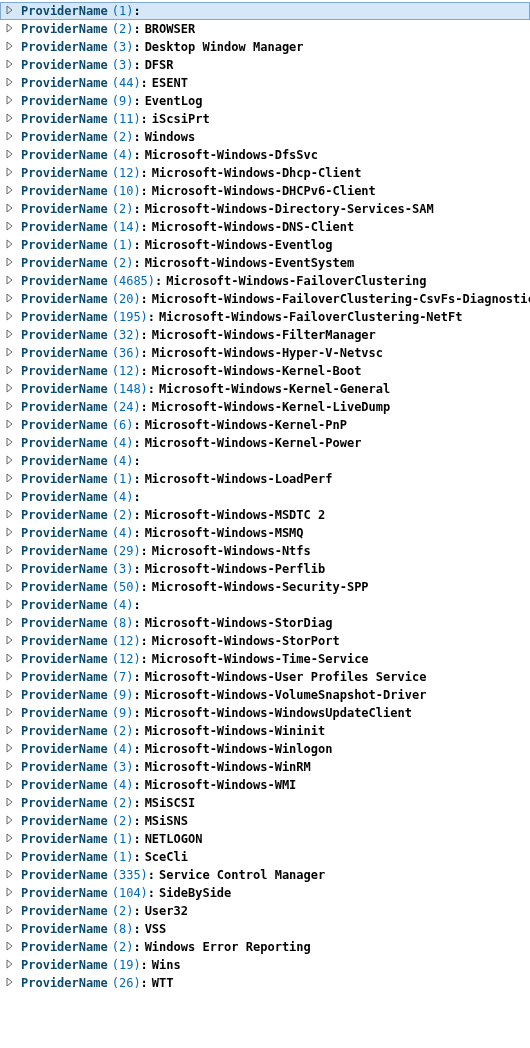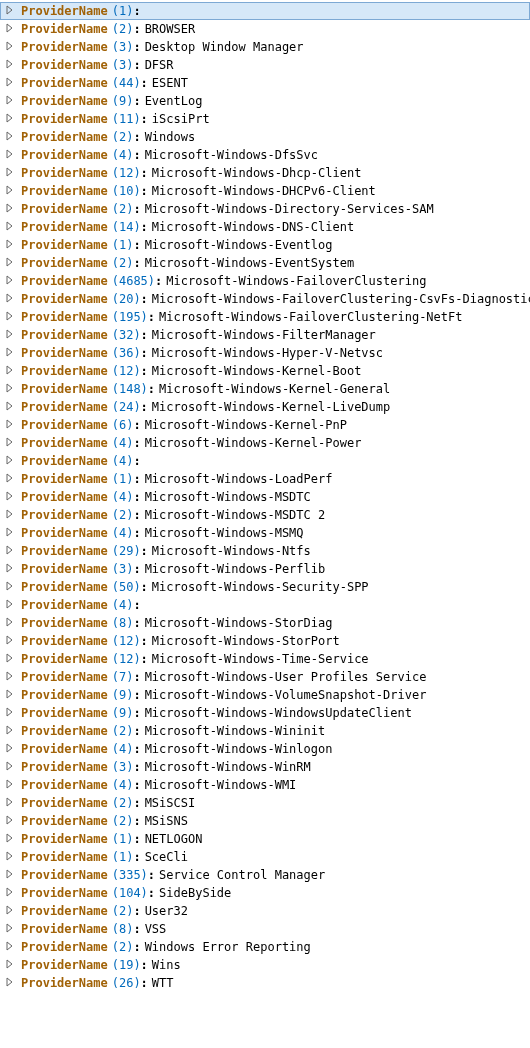--- a/index.html
+++ b/index.html
@@ -33,34 +33,34 @@
     height: 12px;
     margin-right: 4px;
     display: inline-block;
     flex-shrink: 0;
   }
   .expander svg {
     display: block;
   }
   .label {
     font-weight: bold;
-    color: #a16207;
+    color: #0c4a6e;
   }
   .count {
     color: #006abc;
     font-weight: normal;
     margin-left: 4px;
   }
   .sep {
     color: #000;
     font-weight: bold;
   }
   .value {
     color: #000;
-    font-weight: normal;
+    font-weight: bold;
     margin-left: 4px;
   }
 </style>
 </head>
 <body>
 
 <div class="tree" id="tree-root">
     <div class="row selected">
       <span class="expander">
         <svg width="10" height="10" viewBox="0 0 10 10">
@@ -358,21 +358,20 @@
     </div>
     <div class="row">
       <span class="expander">
         <svg width="10" height="10" viewBox="0 0 10 10">
           <path d="M2 1 L7 5 L2 9 Z" fill="none" stroke="#666" stroke-width="1"></path>
         </svg>
       </span>
       <span class="label">ProviderName</span>
       <span class="count">(4)</span>
       <span class="sep">:</span>
-      <span class="value">Microsoft-Windows-MSDTC</span>
     </div>
     <div class="row">
       <span class="expander">
         <svg width="10" height="10" viewBox="0 0 10 10">
           <path d="M2 1 L7 5 L2 9 Z" fill="none" stroke="#666" stroke-width="1"></path>
         </svg>
       </span>
       <span class="label">ProviderName</span>
       <span class="count">(2)</span>
       <span class="sep">:</span>

